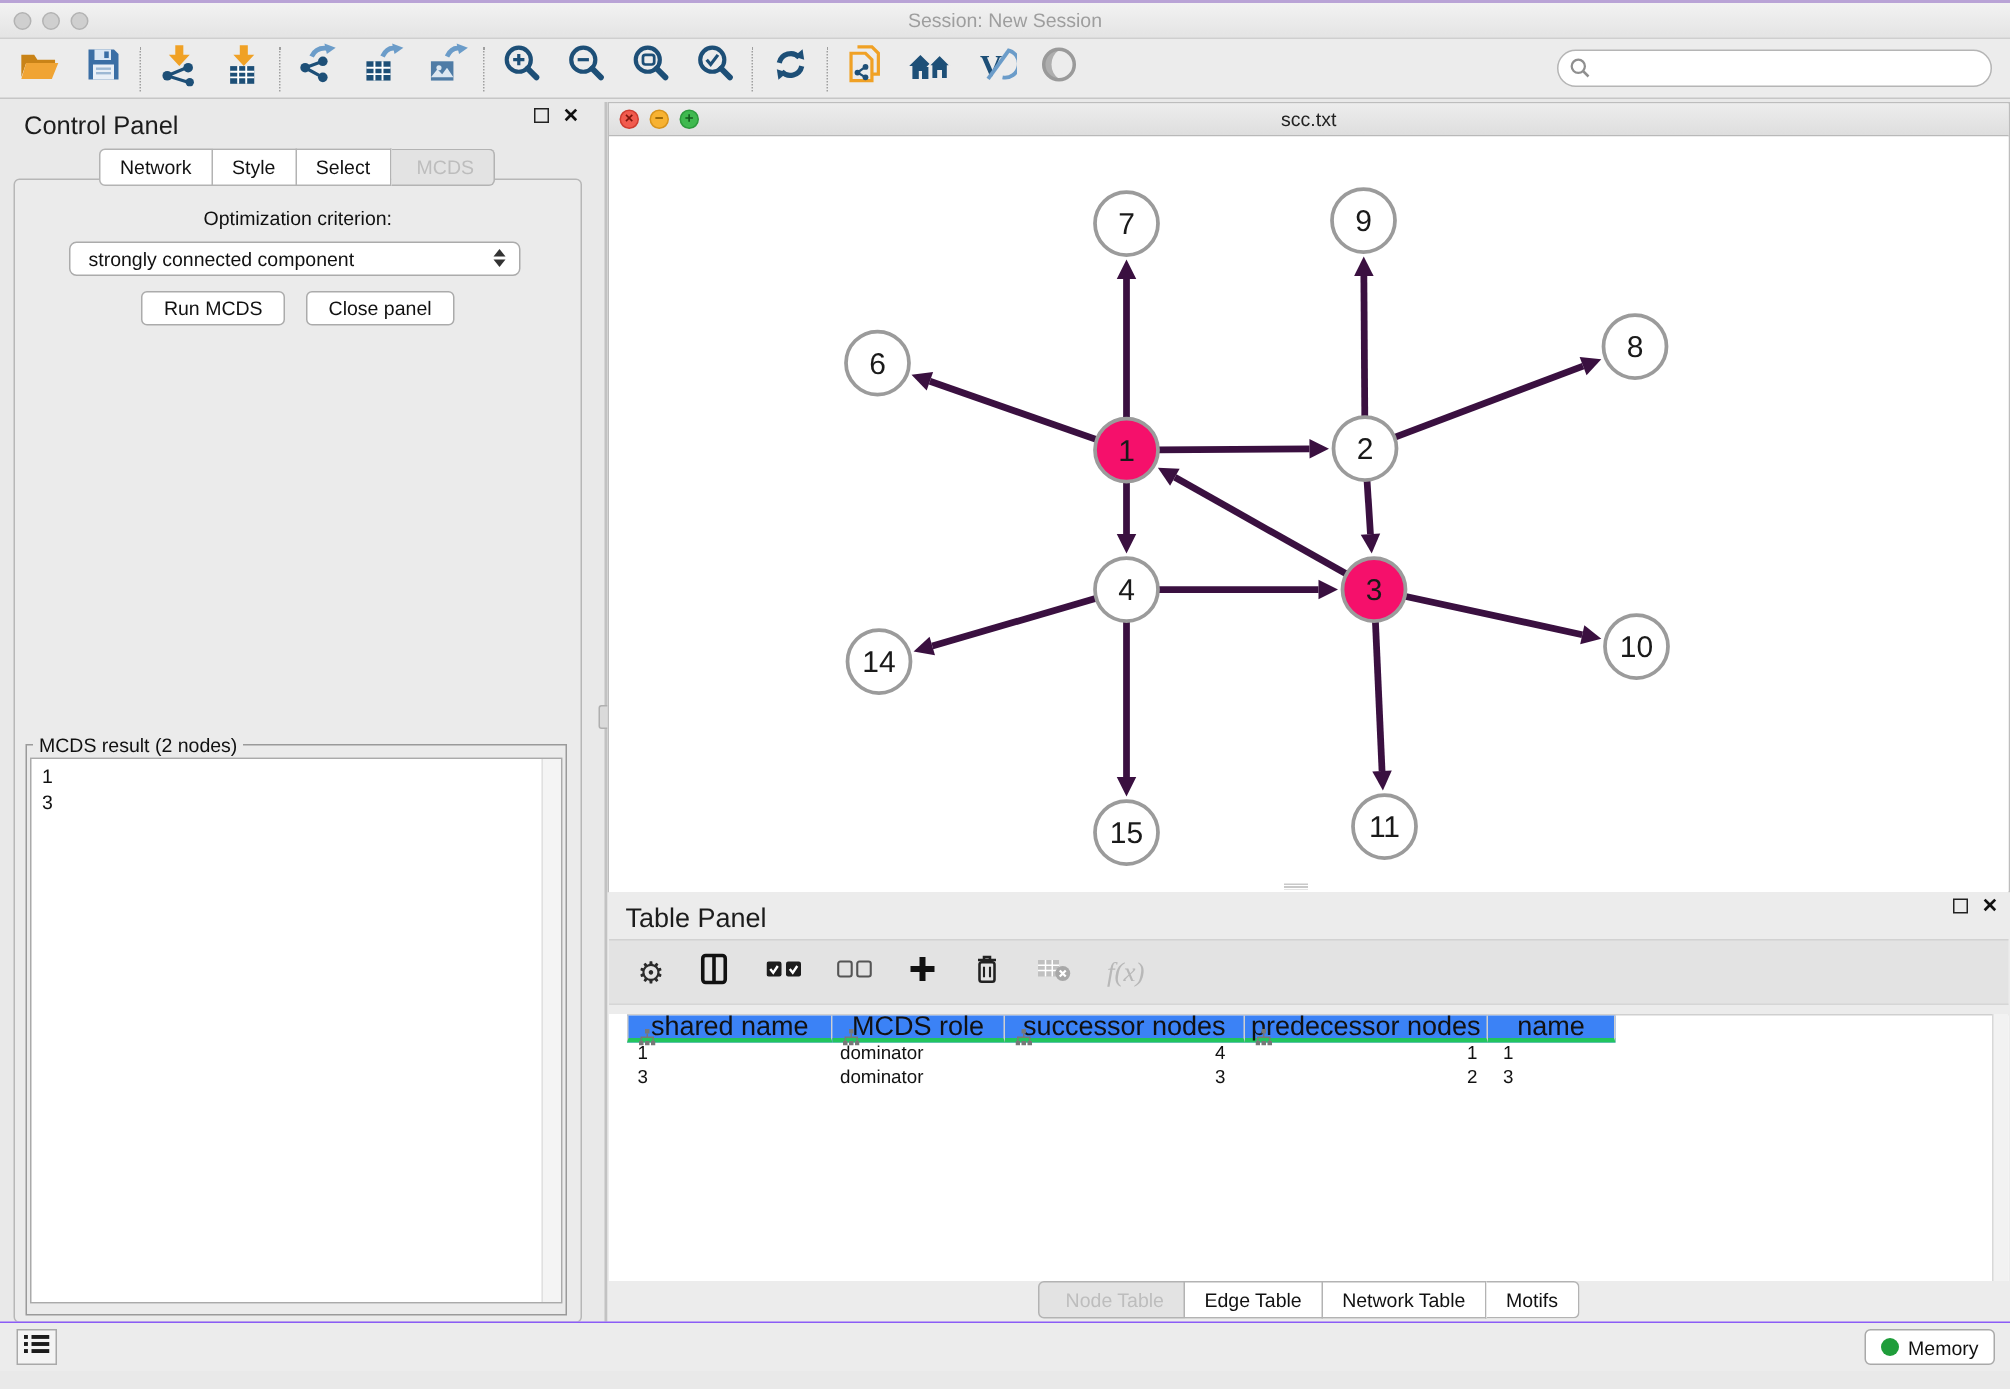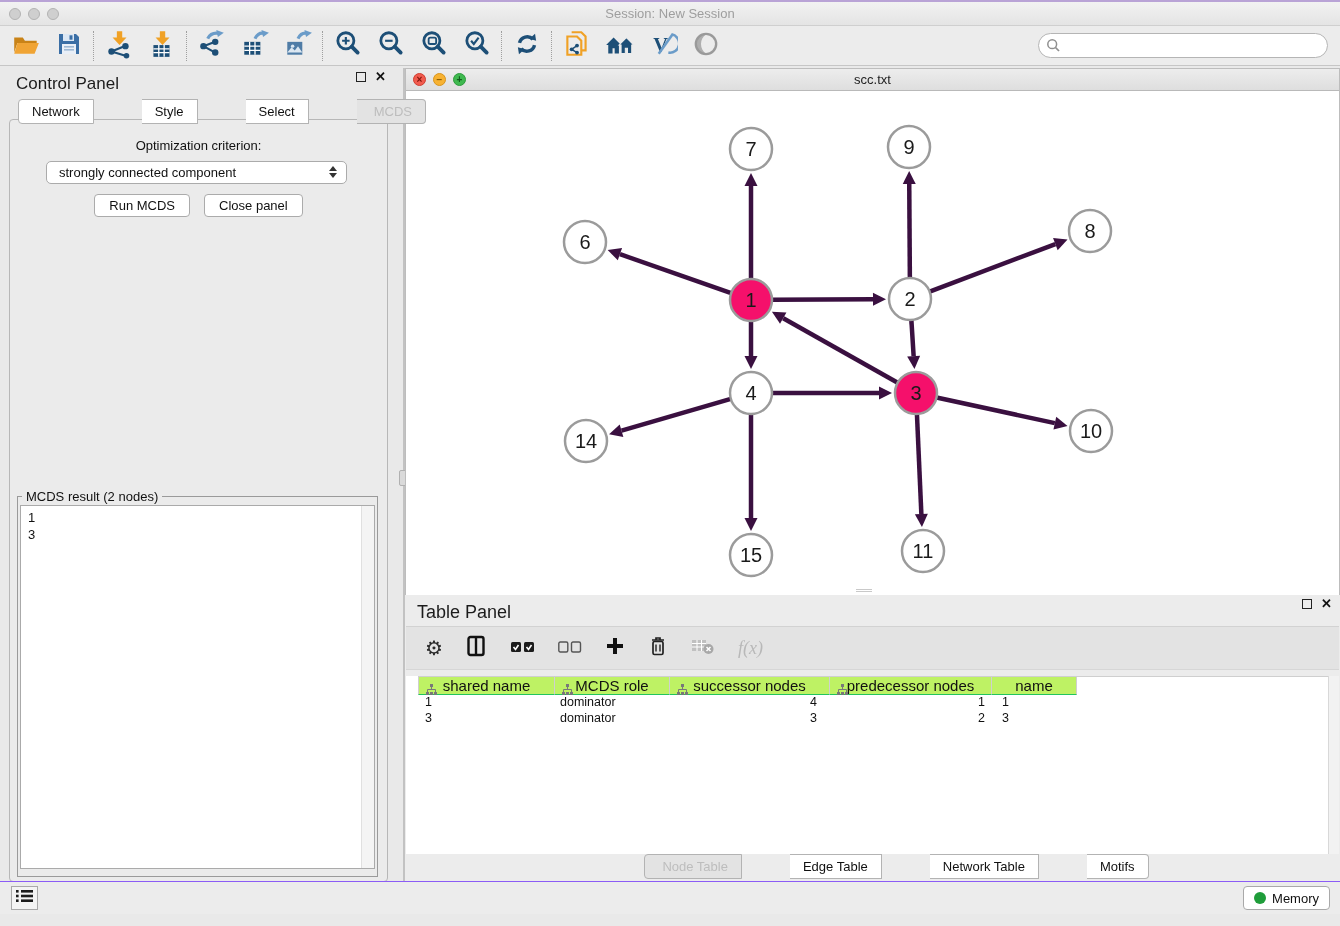--- a/index.html
+++ b/index.html
@@ -20,21 +20,21 @@
   .search-input { width:290px; height:25px; border:1px solid #b5b5b5; border-radius:13px; background:#fff; padding-left:26px; font-size:13px; outline:none; }
   .search-mag { position:absolute; left:8px; top:5px; }
 
   
   .control-panel { position:absolute; left:2px; top:66px; width:392px; height:817px; }
   .cp-title { position:absolute; left:14px; top:6px; font-size:17px; color:#1c1c1c; }
   .panel-icons { position:absolute; right:8px; top:4px; display:flex; gap:9px; align-items:center; }
   .float-ico { width:10px; height:10px; border:1.6px solid #222; display:inline-block; }
   .close-ico { font-size:13px; font-weight:bold; color:#111; line-height:10px; }
   .cp-tabs { position:absolute; left:0; right:0; top:31px; display:flex; justify-content:center; z-index:2; }
-  .tab { font-size:13px; padding:4px 13px; background:#fff; border:1px solid #b3b3b3; border-left:none; color:#111;margin-left:48px; }
+  .tab { font-size:13px; padding:4px 13px; background:#fff; border:1px solid #b3b3b3; border-left:none; color:#111; }
   .tab:first-child { border-left:1px solid #b3b3b3; border-radius:4px 0 0 4px; }
   .tab:last-child { border-radius:0 4px 4px 0; }
   .tab.active-gray { background:#e3e3e3; color:#bdbdbd;padding-left:17px; }
   .cp-content { position:absolute; left:7px; right:6px; top:51px; bottom:3px; background:#ebebeb; border:1px solid #b7b7b7; border-radius:4px; }
   .opt-label { position:absolute; left:0; right:0; top:18px; text-align:center; font-size:13px; color:#111; }
   .dropdown { position:absolute; left:36px; right:40px; top:41px; height:23px; background:#fff; border:1px solid #ababab; border-radius:5px; font-size:13px; display:flex; align-items:center; padding-left:12px; color:#111; }
   .dd-stepper { position:absolute; right:9px; top:4px; display:flex; flex-direction:column; gap:2px; }
   .dd-stepper i { display:block; width:0; height:0; border-left:4px solid transparent; border-right:4px solid transparent; }
   .dd-up { border-bottom:5px solid #333; }
   .dd-down { border-top:5px solid #333; }
@@ -62,21 +62,21 @@
   .nw-grip { position:absolute; left:450px; bottom:1px; width:16px; height:4px; background:repeating-linear-gradient(#c9c9c9 0 1px, #fff 1px 2px); }
 
   
   .table-panel { position:absolute; left:405px; top:593px; width:935px; height:297px; background:#ececec; }
   .tp-title { position:absolute; left:12px; top:7px; font-size:18px; color:#1c1c1c; }
   .tp-toolbar { position:absolute; left:1px; right:1px; top:31px; height:44px; background:#e3e3e3; border-top:1px solid #d2d2d2; border-bottom:1px solid #d6d6d6; display:flex; align-items:center; padding-left:19px; gap:23px; }
   .tp-ico { display:flex; align-items:center; justify-content:center; }
   .fx { font-family:"Liberation Serif", serif; font-style:italic; font-size:18px; color:#b8b8b8; }
   .tp-table { position:absolute; left:1px; right:1px; top:81px; height:178px; background:#fff; }
   .thead { display:flex; margin-left:12px; height:19px; border-top:1px solid #cfcfcf; }
-  .th { position:relative; background:#bef264; border-right:1px solid #cfcfcf; border-bottom:1px solid #22c55e; font-size:15px; color:#111; display:flex; align-items:center; justify-content:center; }
+  .th { position:relative; background:#3b82f6; border-right:1px solid #cfcfcf; border-bottom:3px solid #22c55e; font-size:18px; color:#111; display:flex; align-items:center; justify-content:center; }
   .th:first-child { border-left:1px solid #cfcfcf; }
   .th .tree { position:absolute; left:7px; top:4px; }
   .trow { display:flex; margin-left:12px; height:16px; font-size:12.5px; color:#111; }
   .td { overflow:hidden; white-space:nowrap; }
   .tp-scroll { position:absolute; right:0px; top:0px; bottom:0; width:11px; background:#f2f2f2; border-left:1px solid #d8d8d8; }
   .tp-tabs { position:absolute; left:0; right:0; bottom:13px; display:flex; justify-content:center; }
 
   
   .statusbar { position:absolute; left:0; bottom:12px; width:1340px; height:33px; background:#ececec; border-top:1px solid #8b5cf6; }
   .list-btn { position:absolute; left:11px; top:4px; width:27px; height:24px; background:#f4f4f4; border:1px solid #a9a9a9; display:flex; align-items:center; justify-content:center; }

